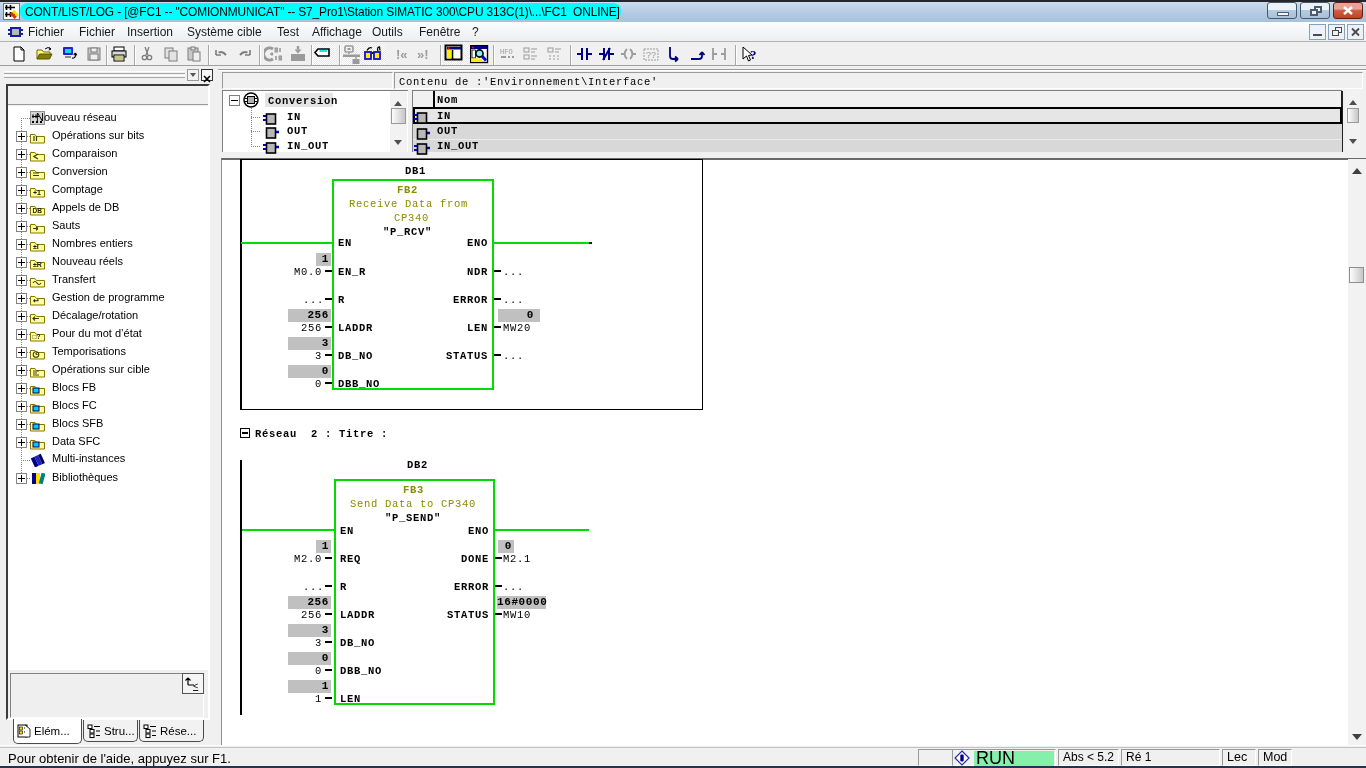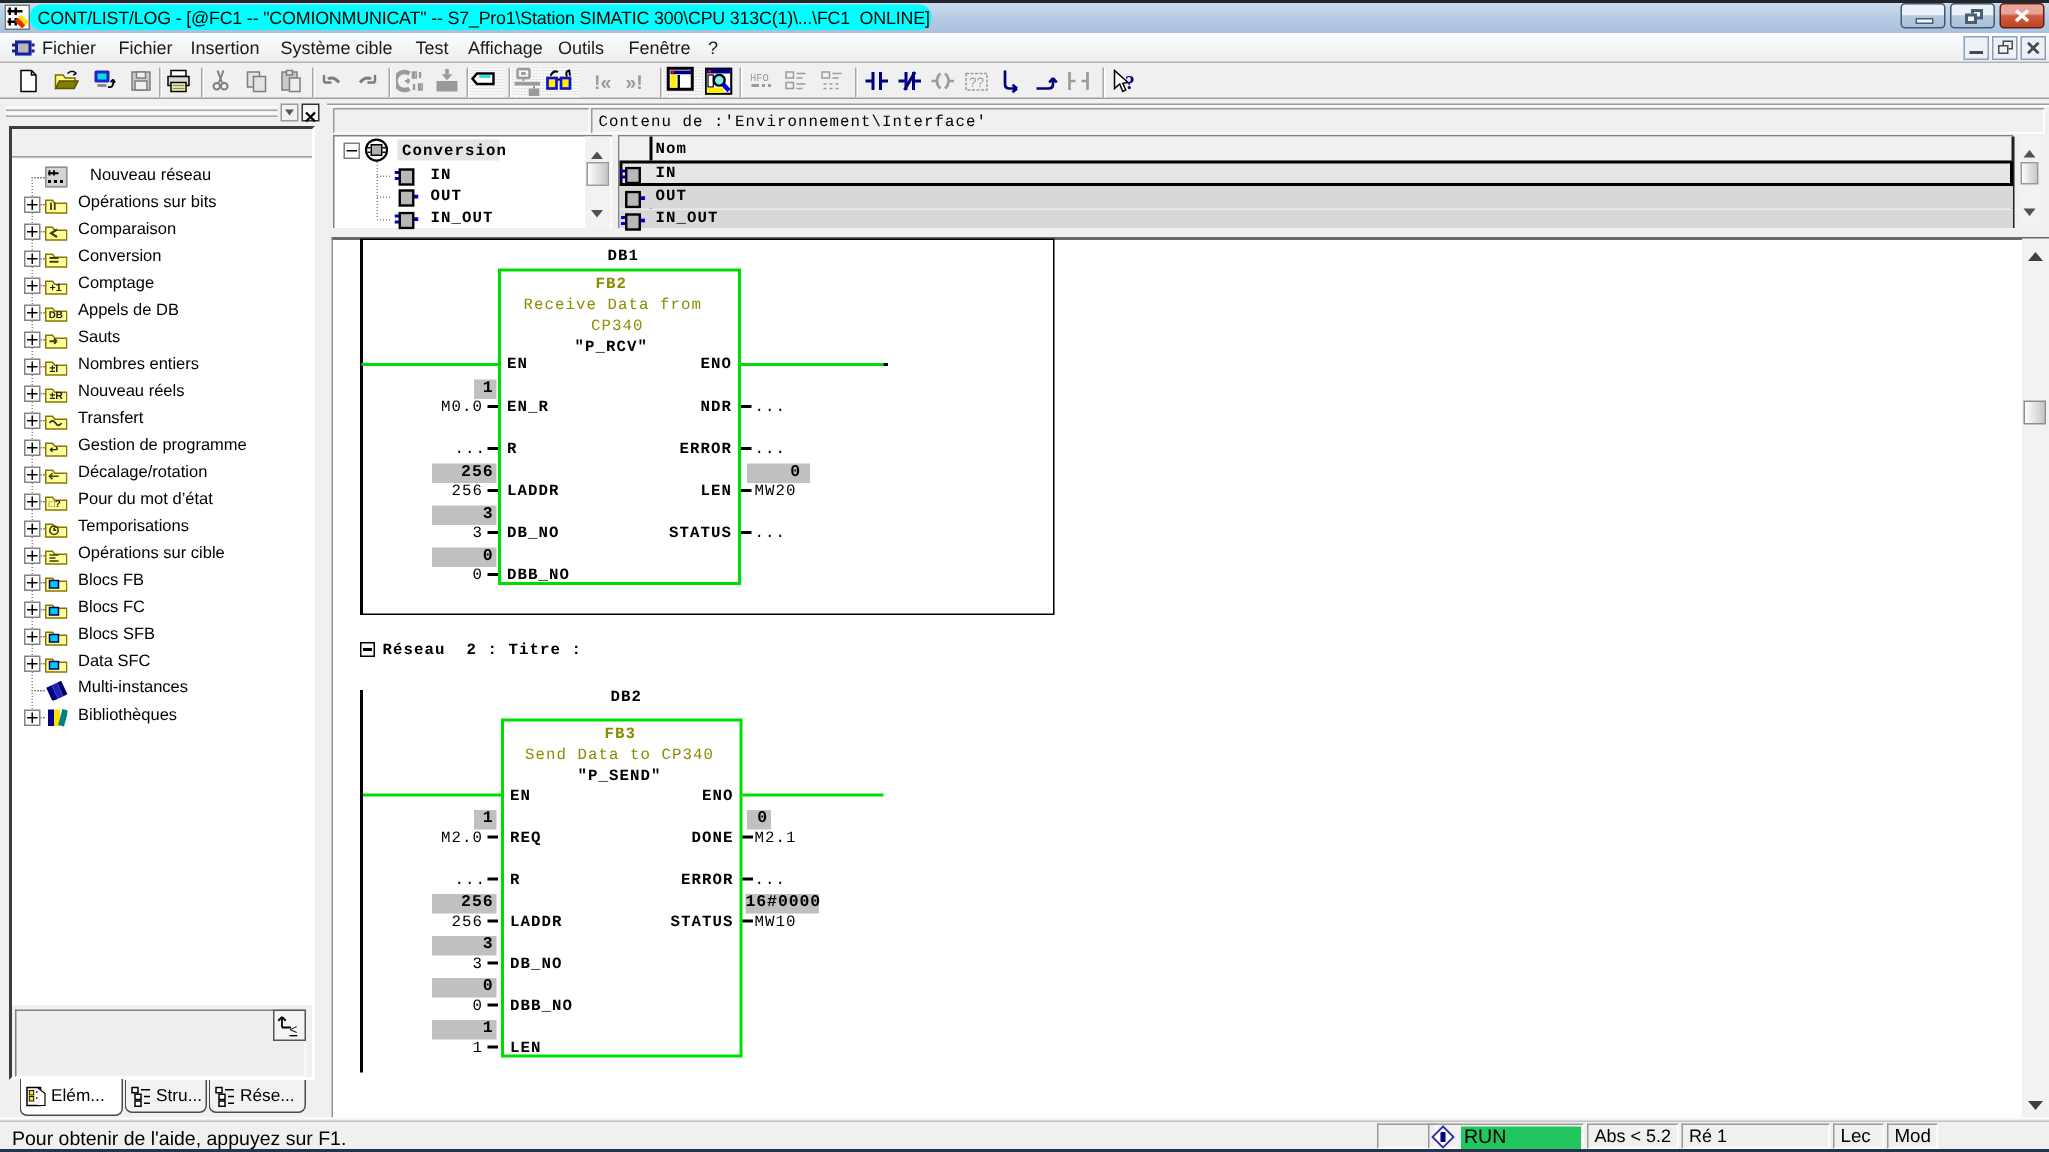--- a/index.html
+++ b/index.html
@@ -229,21 +229,21 @@
 <div class="a" style="left:6px;top:84px;width:204px;height:636px;background:#f0f0f0;border:2px solid;border-color:#3c3c3c #fff #fff #3c3c3c"></div>
 <div class="a" style="left:8px;top:86px;width:200px;height:19px;background:#f0f0f0;border-bottom:1px solid #9a9a9a"></div>
 <div class="a" style="left:8px;top:106px;width:200px;height:564px;background:#fff"></div>
 <div class="a" style="left:21px;top:118px;width:1px;height:360px;background-image:repeating-linear-gradient(#888 0 1px,transparent 1px 2px)"></div>
 <div class="a" style="left:21px;top:118px;width:9px;height:1px;background-image:repeating-linear-gradient(90deg,#888 0 1px,transparent 1px 2px)"></div>
 <div class="a" style="left:30px;top:111px;width:15px;height:14px;background:#d4d4d4;border:1px solid #909090">
 <svg width="13" height="12">
       <path d="M1 2.5 H8 M2 0.5 V4 M5 0.5 V4" stroke="#000" stroke-width="1.2" fill="none"></path>
       <path d="M1 8 H3 M5 8 H7 M9 8 H11" stroke="#000" stroke-width="2"></path>
     </svg></div>
-<div class="tt" style="left:60px;top:111px">Nouveau réseau</div>
+<div class="tt" style="left:36px;top:111px">Nouveau réseau</div>
 <div class="a" style="left:21px;top:136px;width:9px;height:1px;background-image:repeating-linear-gradient(90deg,#888 0 1px,transparent 1px 2px)"></div>
 <div class="a" style="left:16px;top:131px;width:11px;height:11px;border:1px solid #848484;background:#fff"></div>
 <div class="a" style="left:18px;top:136px;width:7px;height:1px;background:#000"></div>
 <div class="a" style="left:21px;top:133px;width:1px;height:7px;background:#000"></div>
 <div class="a" style="left:30px;top:130px;width:15px;height:12px"><svg width="15" height="12">
 <path d="M0.5 11 V2.5 H5 L6.5 4.5 H14.5 V11 Z" fill="#ffff9c" stroke="#8a7500"></path>
       <path d="M4 4 V9 M6.5 4 V9" stroke="#404000" stroke-width="1.2"></path>
     </svg></div>
 <div class="tt" style="left:52px;top:129px">Opérations sur bits</div>
 <div class="a" style="left:21px;top:154px;width:9px;height:1px;background-image:repeating-linear-gradient(90deg,#888 0 1px,transparent 1px 2px)"></div>
@@ -620,16 +620,16 @@
 <div class="a" style="left:0;top:746.5px;width:1366px;height:1px;background:#c2c2c2"></div>
 <div class="a" style="left:0;top:765.5px;width:1366px;height:2.5px;background:#24344e"></div>
 <div class="a" style="left:0;top:767.5px;width:1366px;height:0.5px;background:#7a9cc0"></div>
 <div class="a" style="left:8px;top:751px;font-size:13px;line-height:15px;color:#000">Pour obtenir de l'aide, appuyez sur F1.</div>
 <div class="cell" style="left:918px;top:749px;width:40px"></div>
 <div class="cell" style="left:952px;top:749px;width:104px;padding:0"></div>
 <div class="a" style="left:954px;top:750px;width:16px;height:16px"><svg width="16" height="16">
 <path d="M8 1 L15 8 L8 15 L1 8 Z" fill="#ffffff" stroke="#2a2ab0" stroke-width="1.2"></path>
 <rect x="6.3" y="4.6" width="3.4" height="6.8" rx="0.8" fill="#000080"></rect>
     </svg></div>
-<div class="a" style="left:974px;top:751px;width:80px;height:15px;background:#22c55e;font-size:13px;line-height:14px;padding-left:2px">RUN</div>
+<div class="a" style="left:974px;top:751px;width:80px;height:15px;background:#86efac;font-size:18px;line-height:14px;padding-left:2px">RUN</div>
 <div class="cell" style="left:1058px;top:749px;width:61px">Abs &lt; 5.2</div>
 <div class="cell" style="left:1121px;top:749px;width:99px">Ré 1</div>
 <div class="cell" style="left:1222px;top:749px;width:34px;font-size:12.5px">Lec</div>
 <div class="cell" style="left:1258px;top:749px;width:34px;font-size:12.5px">Mod</div>
 </body></html>

